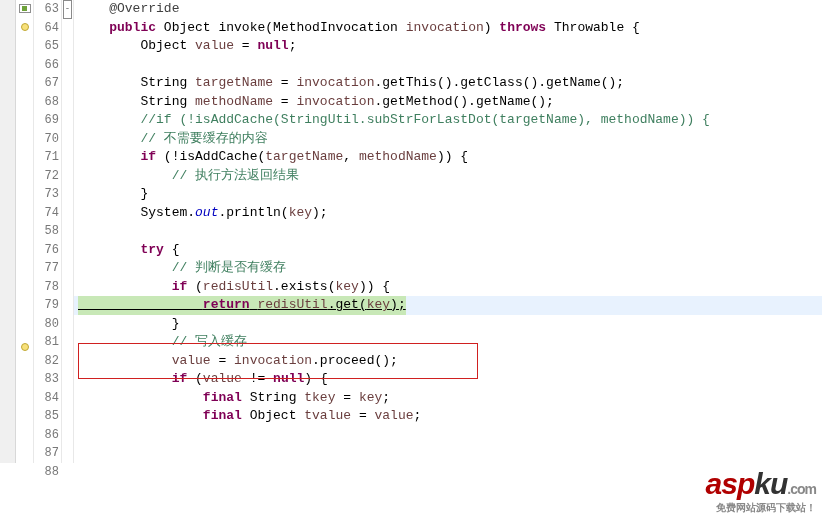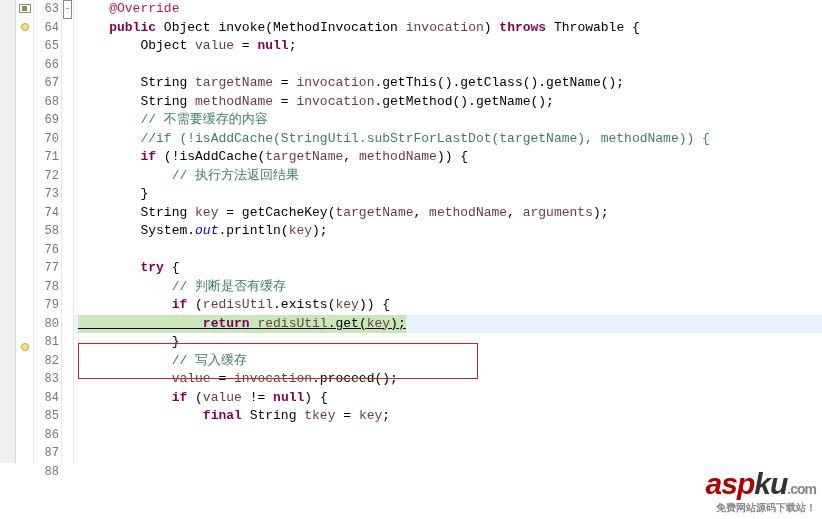--- a/index.html
+++ b/index.html
@@ -10,21 +10,21 @@
   .marker-col .mk, .left-gutter .mk { height: 18.5px; display: flex; align-items: center; justify-content: center; }
   .lineno-col { width: 28px; background: #ffffff; border-right: 1px solid #e8e8e8; text-align: right; color: #787878; padding-right: 2px; }
   .lineno-col div { height: 18.5px; line-height: 18.5px; font-size: 12px; }
   .fold-col { width: 12px; background: #ffffff; border-right: 1px solid #e8e8e8; }
   .fold-col div { height: 18.5px; display: flex; align-items: center; justify-content: center; }
   .code-area { flex: 1; background: #fff; position: relative; }
   .line { height: 18.5px; line-height: 18.5px; white-space: pre; padding-left: 4px; }
   .kw { color: #7f0055; font-weight: bold; }
   .com { color: #3f7f5f; }
   .staticf { color: #0000c0; font-style: italic; }
-  .ann { color: #be185d; }
+  .ann { color: #404040; }
   .param { color: #6a3e3e; }
   .local { color: #6a3e3e; }
   .type { color: #000000; }
   .plain { color: #000000; }
   .hl-line { background: linear-gradient(#e8f2fe, #e8f2fe); }
   .hl-exec { background: #c8e8b7; }
   .red-box { position: absolute; border: 1px solid #d02020; pointer-events: none; }
   .dot-yellow { width: 8px; height: 8px; border-radius: 50%; background: #f7e07a; border: 1px solid #bfa836; }
   .impl-icon { width: 12px; height: 9px; background: #fff; border: 1px solid #8e8e8e; position: relative; }
   .impl-icon::before { content: ""; position: absolute; width: 5px; height: 5px; background: #6ea23a; left: 2px; top: 1px; }
@@ -160,37 +160,37 @@
       <div></div>
     </div>
   <div class="code-area" id="codearea">
 
   <div class="line">    <span class="ann">@Override</span></div>
       <div class="line">    <span class="kw">public</span> <span class="type">Object</span> <span class="plain">invoke</span>(<span class="type">MethodInvocation</span> <span class="param">invocation</span>) <span class="kw">throws</span> <span class="type">Throwable</span> {</div>
       <div class="line">        <span class="type">Object </span><span class="local">value</span> = <span class="kw">null</span>;</div>
       <div class="line"></div>
       <div class="line">        <span class="type">String </span><span class="local">targetName</span> = <span class="param">invocation</span><span class="plain">.getThis().getClass().getName();</span></div>
       <div class="line">        <span class="type">String </span><span class="local">methodName</span> = <span class="param">invocation</span><span class="plain">.getMethod().getName();</span></div>
+      <div class="line">        <span class="com">//if (!isAddCache(StringUtil.subStrForLastDot(targetName), methodName)) {</span></div>
       <div class="line">        <span class="com">// 不需要缓存的内容</span></div>
-      <div class="line">        <span class="com">//if (!isAddCache(StringUtil.subStrForLastDot(targetName), methodName)) {</span></div>
       <div class="line">        <span class="kw">if</span><span class="plain"> (!isAddCache(</span><span class="local">targetName</span>, <span class="local">methodName</span><span class="plain">)) {</span></div>
       <div class="line">            <span class="com">// 执行方法返回结果</span></div>
       <div class="line">        <span class="plain">}</span></div>
-      <div class="line">        <span class="type">String </span><span class="local">key</span> = getCacheKey(<span class="local">targetName</span>, <span class="local">methodName</span>, <span class="local">arguments</span><span class="plain">);</span></div>
       <div class="line">        <span class="type">System.</span><span class="staticf">out</span><span class="plain">.println(</span><span class="local">key</span><span class="plain">);</span></div>
       <div class="line"></div>
       <div class="line">        <span class="kw">try</span><span class="plain"> {</span></div>
       <div class="line">            <span class="com">// 判断是否有缓存</span></div>
       <div class="line">            <span class="kw">if</span><span class="plain"> (</span><span class="local">redisUtil</span><span class="plain">.exists(</span><span class="local">key</span><span class="plain">)) {</span></div>
       <div class="line hl-line"><span class="hl-exec" style="display: inline-block; text-decoration: underline;">                <span class="kw">return</span> <span class="local">redisUtil</span><span class="plain">.get(</span><span class="local">key</span><span class="plain">);</span></span></div>
       <div class="line">            <span class="plain">}</span></div>
       <div class="line">            <span class="com">// 写入缓存</span></div>
       <div class="line">            <span class="local">value</span> = <span class="param">invocation</span><span class="plain">.proceed();</span></div>
       <div class="line">            <span class="kw">if</span><span class="plain"> (</span><span class="local">value</span><span class="plain"> != </span><span class="kw">null</span><span class="plain">) {</span></div>
       <div class="line">                <span class="kw">final</span> <span class="type">String </span><span class="local">tkey</span> = <span class="local">key</span>;</div>
+      <div class="line">                <span class="kw">final</span> <span class="type">Object </span><span class="local">tvalue</span> = <span class="local">value</span>;</div>
       <div class="red-box" id="redbox" style="left: 4px; top: 342.5px; width: 400px; height: 36px;"></div>
     </div>
 </div>
 
 <div class="watermark">
   <span class="a">asp</span><span class="k">ku</span><span class="c">.com</span>
   <span class="sub">免费网站源码下载站！</span>
 </div>
 
 </body></html>

